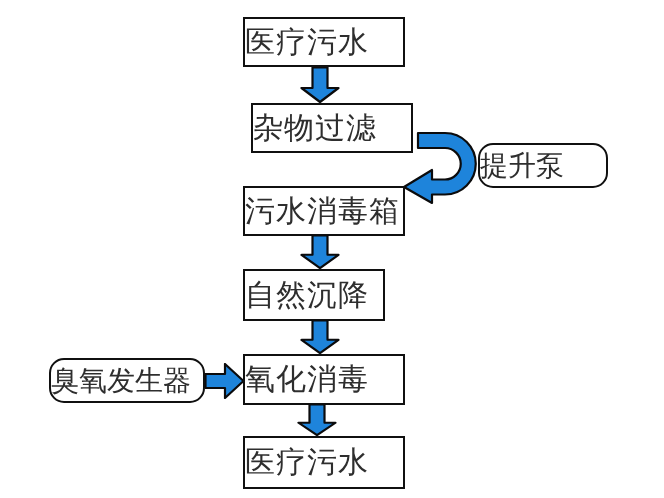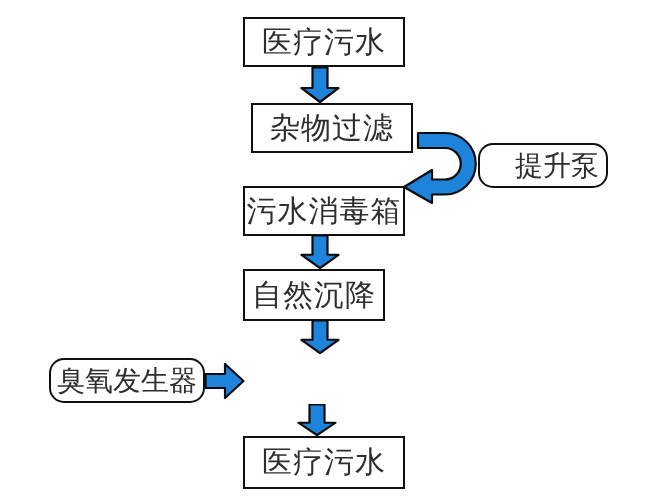--- a/index.html
+++ b/index.html
@@ -8,21 +8,21 @@
     width:664px;height:498px;
     background:#ffffff;
     font-family:"Liberation Serif","DejaVu Serif",serif;
     overflow:hidden;
   }
   .node{
     position:absolute;
     box-sizing:border-box;
     background:#ffffff;
     border:2.5px solid #101010;
-    display:flex;align-items:center;justify-content:center;
+    display:flex;align-items:center;justify-content:flex-start;
     font-size:30px;
     letter-spacing:1px;
     color:#2e2e2e;
     white-space:nowrap;
   }
   .pill{
     border-radius:15px;
     font-size:28px;
     letter-spacing:0;
   }
@@ -33,21 +33,21 @@
     stroke-linejoin:round;
   }
   
   #n0{left:243px;top:17px;width:162px;height:50px;}
   #n1{left:251px;top:103px;width:162px;height:50px;}
   #n2{left:243px;top:186px;width:162px;height:50px;}
   #n3{left:243px;top:269px;width:142px;height:52px;}
   #n4{left:243px;top:354px;width:162px;height:51px;}
   #n5{left:243px;top:436px;width:162px;height:53px;}
   
-  #lift-pump{left:478px;top:143px;width:130px;height:45px;padding-left:28px;}
+  #lift-pump{left:478px;top:143px;width:130px;height:45px;}
   #ozone{left:49px;top:358px;width:156px;height:45px;}
   
   #a0{left:300px;top:67px;width:40px;height:36px;}
   #a1{left:300px;top:235px;width:40px;height:34px;}
   #a2{left:300px;top:320px;width:40px;height:34px;}
   #a3{left:297px;top:404px;width:40px;height:32px;}
   #a-right{left:205px;top:363px;width:40px;height:36px;}
   #a-uturn{left:402px;top:131px;width:78px;height:76px;}
 </style>
 </head>
@@ -92,20 +92,23 @@
   </svg>
 
   <div class="node pill" id="ozone">
     <span>臭氧发生器</span>
   </div>
 
   <svg class="arrow" id="a-right" viewBox="0 0 40 36" preserveAspectRatio="none">
     <polygon points="0.5,11 20,11 20,1 38.5,18 20,35 20,25 0.5,25" fill="#1E84DB"></polygon>
   </svg>
 
+  <div class="node" id="n4">
+    <span>氧化消毒</span>
+  </div>
 
   <svg class="arrow" id="a3" viewBox="0 0 40 36" preserveAspectRatio="none">
     <polygon points="12.5,0.5 27.5,0.5 27.5,21 38.5,21 20,35 1.5,21 12.5,21" fill="#1E84DB"></polygon>
   </svg>
 
   <div class="node" id="n5">
     <span>医疗污水</span>
   </div>
 
 </div>

